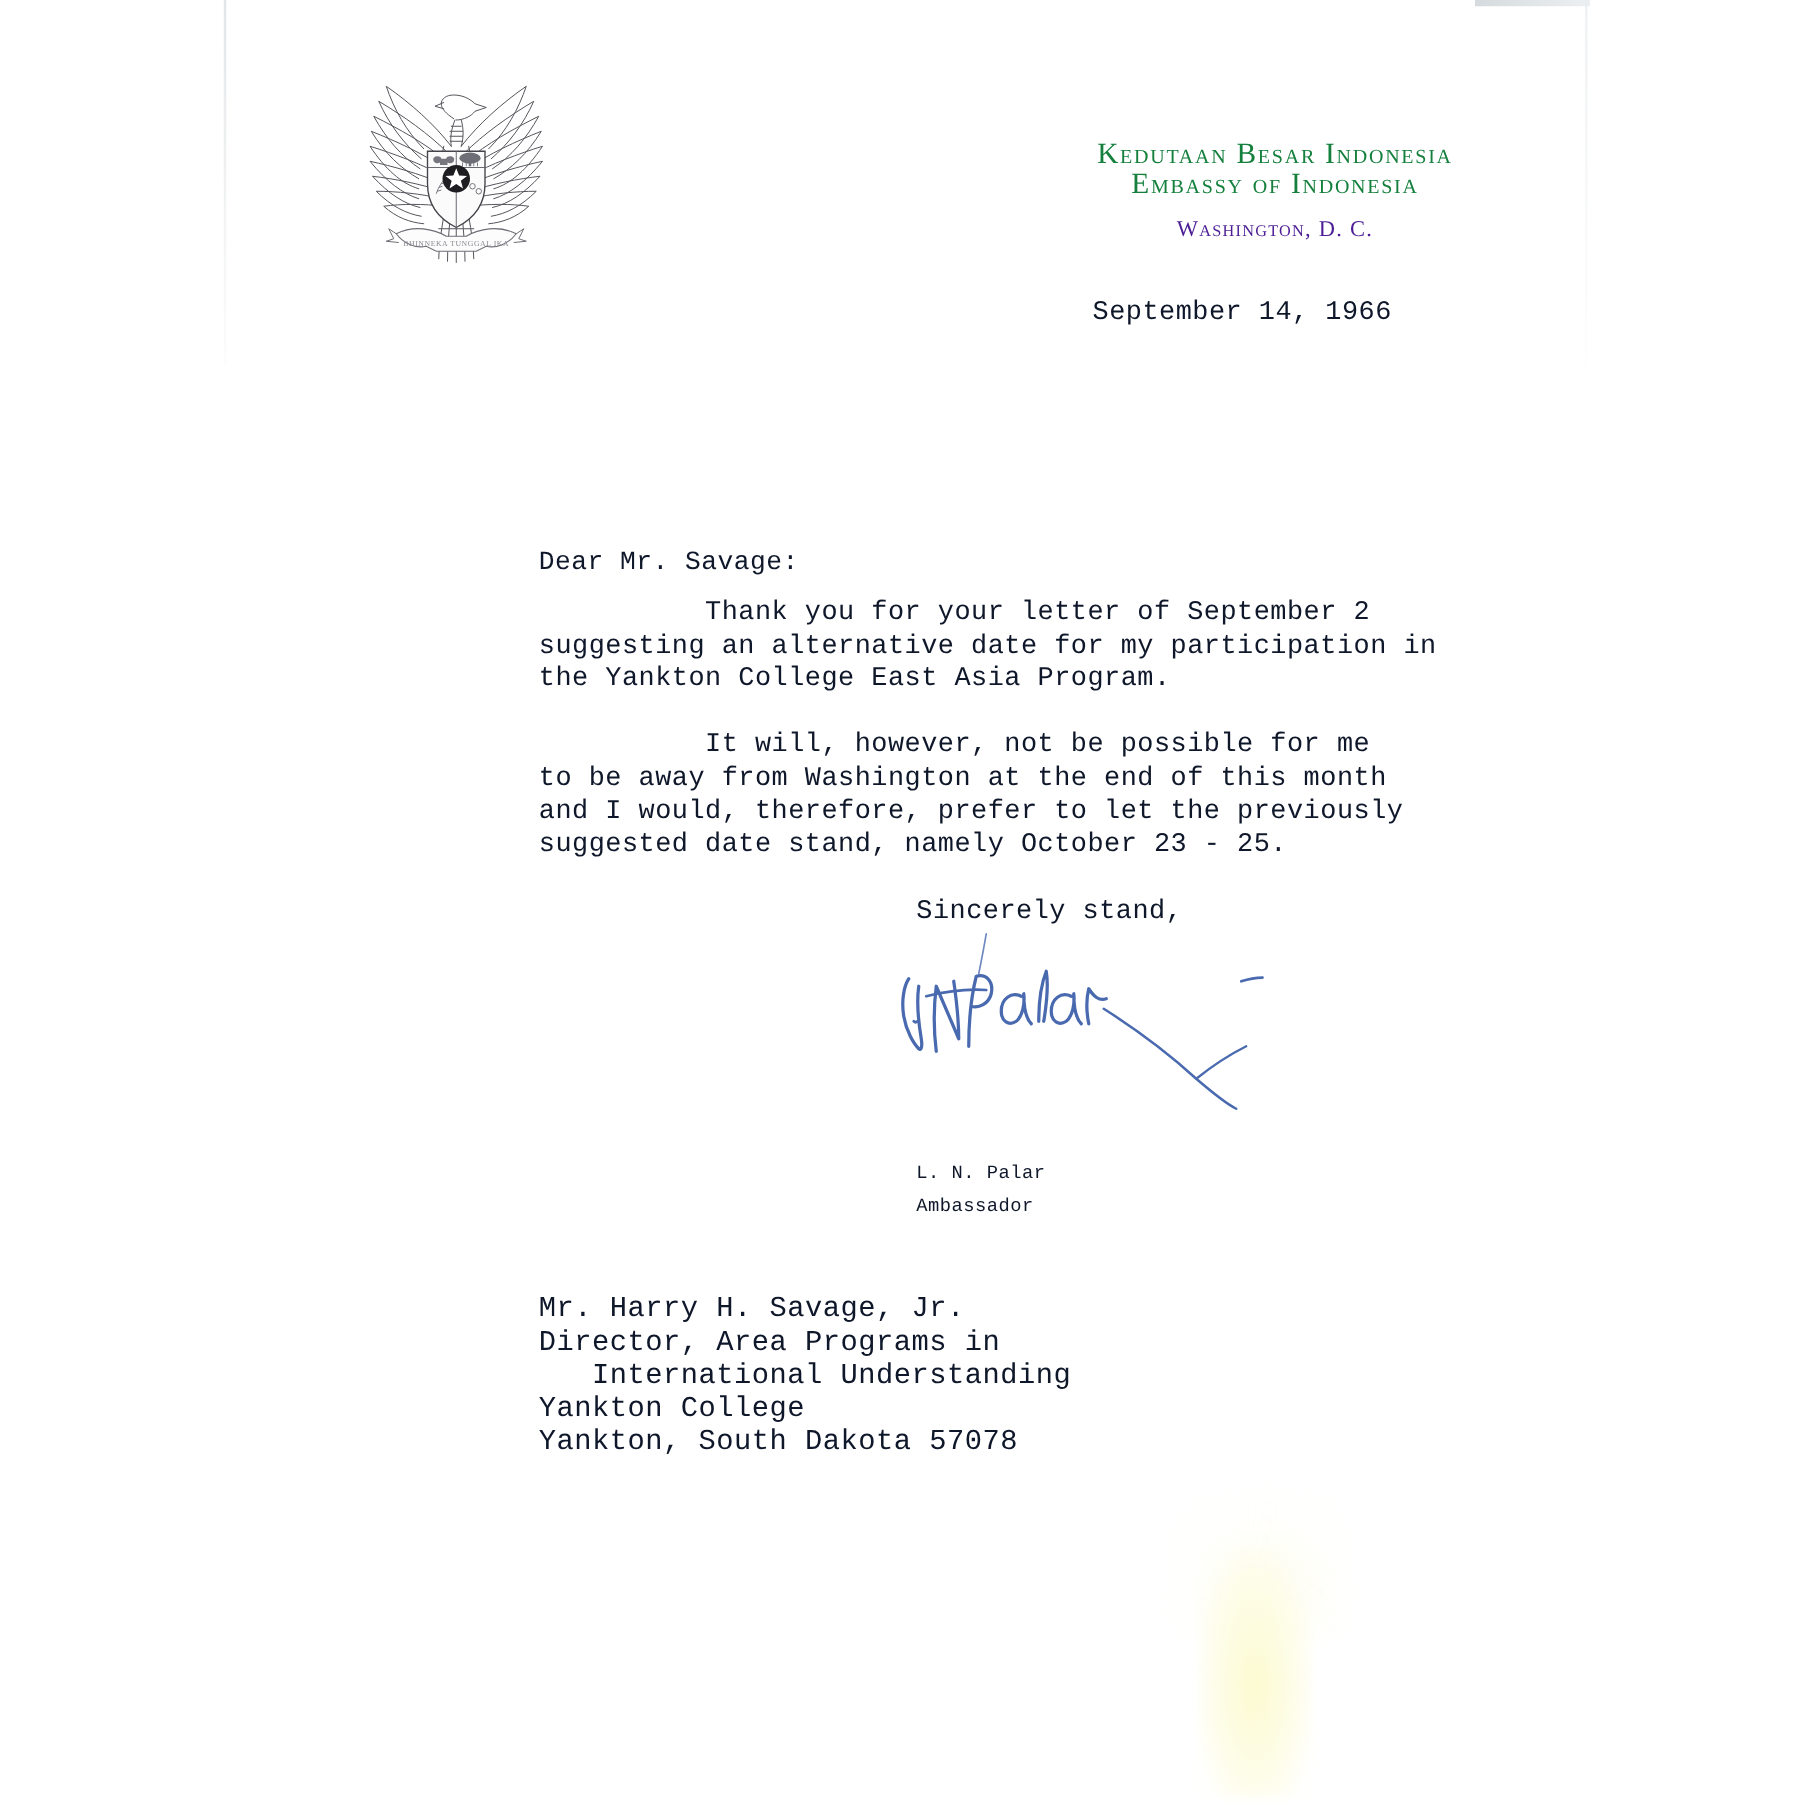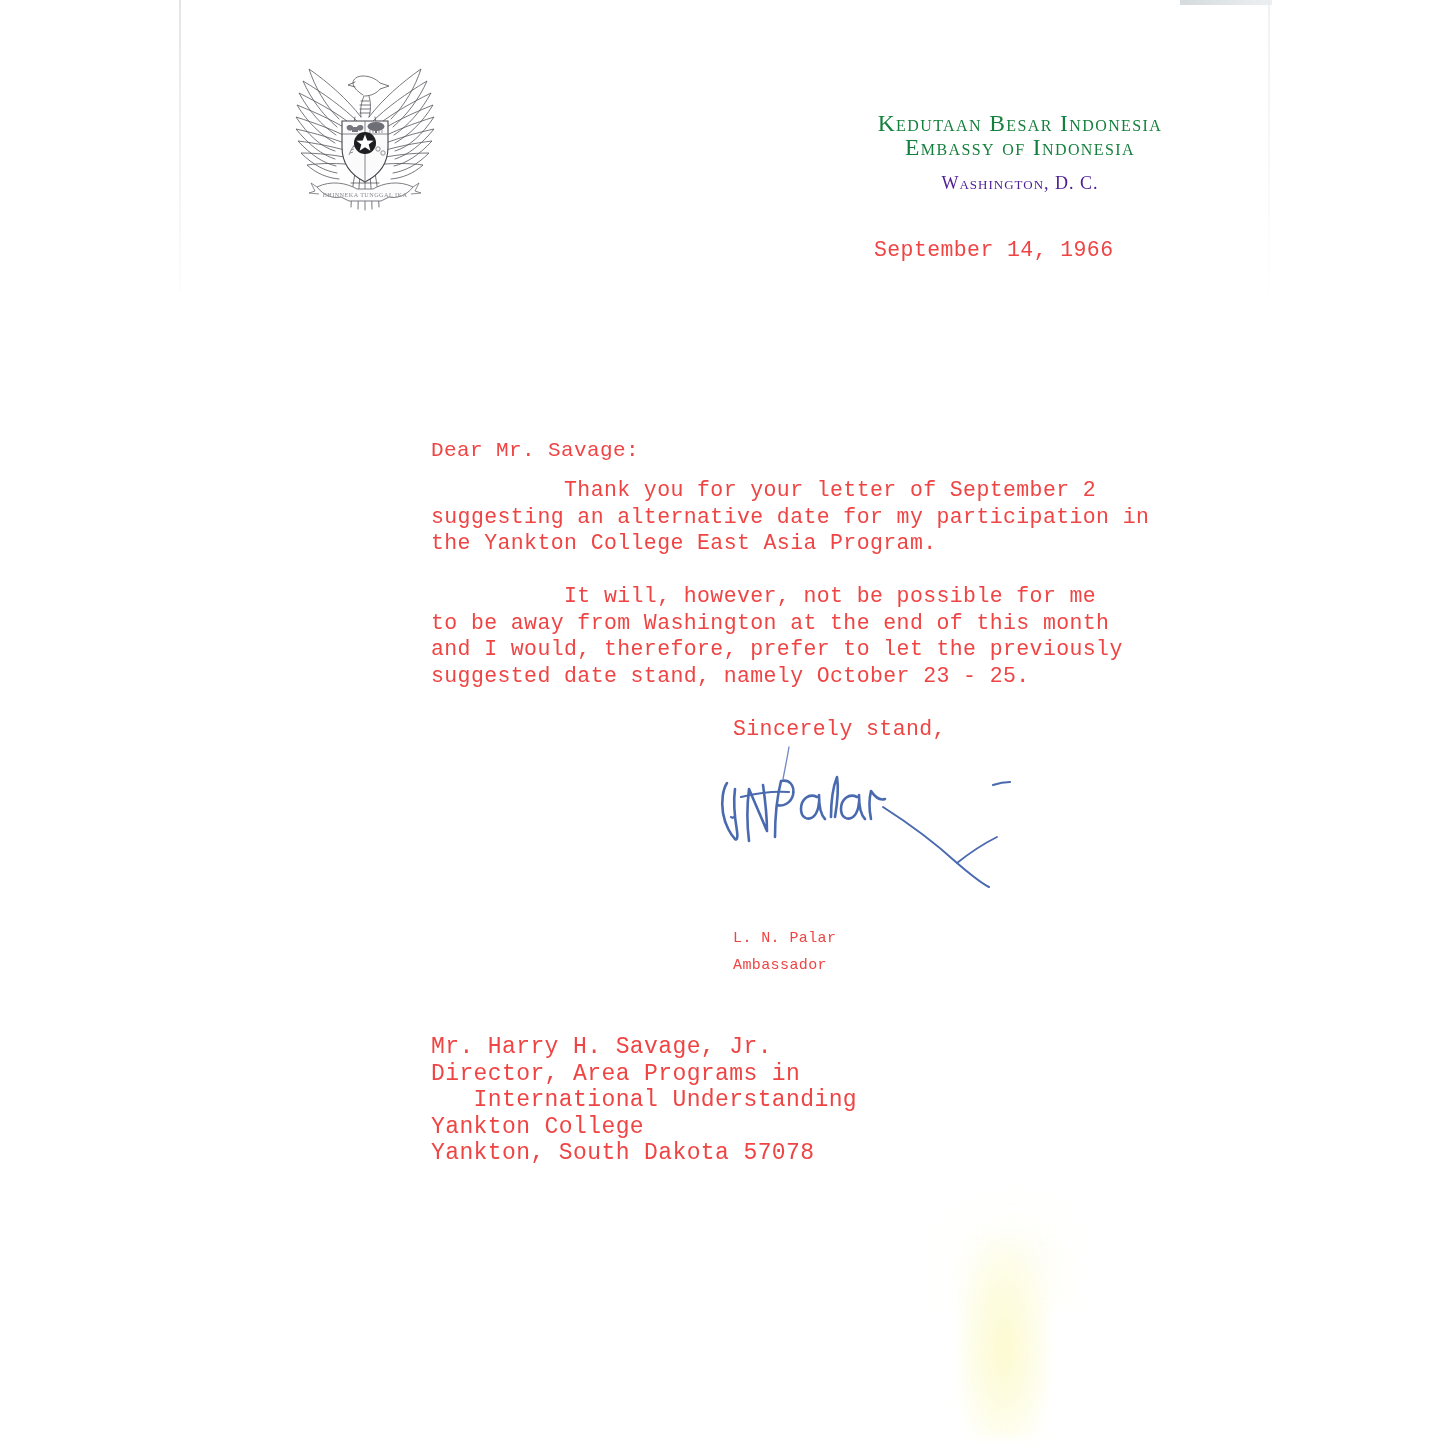--- a/index.html
+++ b/index.html
@@ -94,21 +94,21 @@
     font-size: 18px;
     letter-spacing: 1.0px;
     color: #4c1d95;
     margin-top: 14px;
     white-space: nowrap;
   }
 
   
   .tw {
     font-family: "Liberation Mono", "DejaVu Sans Mono", monospace;
-    color: #ef4444;
+    color: #0f172a;
     white-space: pre;
   }
   .date {
     position: absolute;
     left: 874px;
     top: 238px;
     font-size: 21.5px;
     letter-spacing: 0.4px;
   }
   .salutation {

